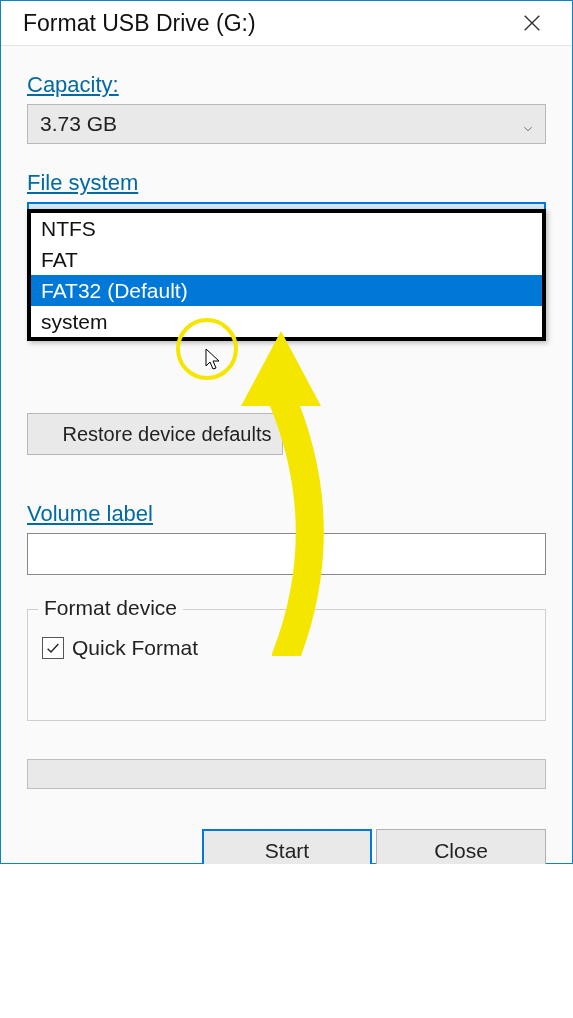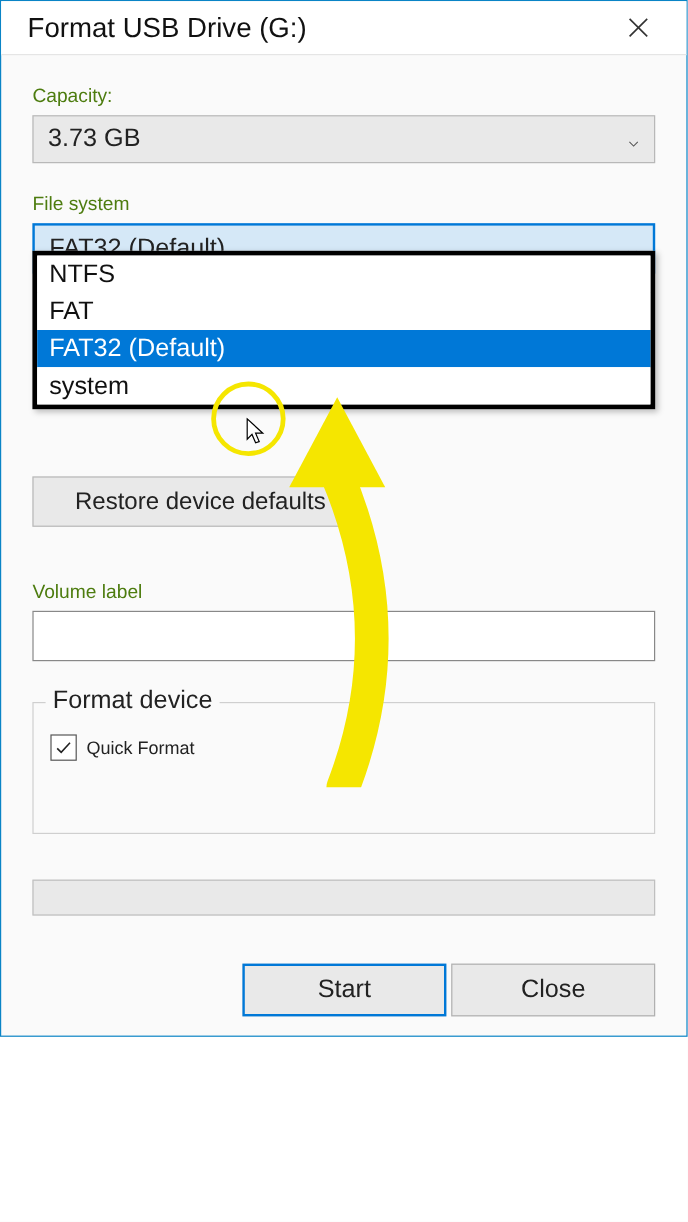--- a/index.html
+++ b/index.html
@@ -50,24 +50,25 @@
       stroke-width: 1.5;
     }
     .content {
       flex: 1;
       padding: 22px 26px 0 26px;
       display: flex;
       flex-direction: column;
       position: relative;
     }
     .field-label {
-      font-size: 16px;
-      color: #4d7c0f;
+      font-size: 22px;
+      color: #0369a1;
       margin-bottom: 6px;
       margin-top: 4px;
+      text-decoration: underline;
     }
     .combo {
       width: 100%;
       height: 40px;
       background: #e9e9e9;
       border: 1px solid #b8b8b8;
       display: flex;
       align-items: center;
       justify-content: space-between;
       padding: 0 10px 0 12px;
@@ -172,21 +173,21 @@
       cursor: pointer;
     }
     .checkbox svg {
       width: 16px;
       height: 16px;
       stroke: #222;
       stroke-width: 2;
       fill: none;
     }
     .checkbox-label {
-      font-size: 15px;
+      font-size: 21px;
       color: #222;
       text-align: right;
     }
     .progress {
       width: 100%;
       height: 30px;
       background: #e9e9e9;
       border: 1px solid #bfbfbf;
       margin-top: 38px;
     }

